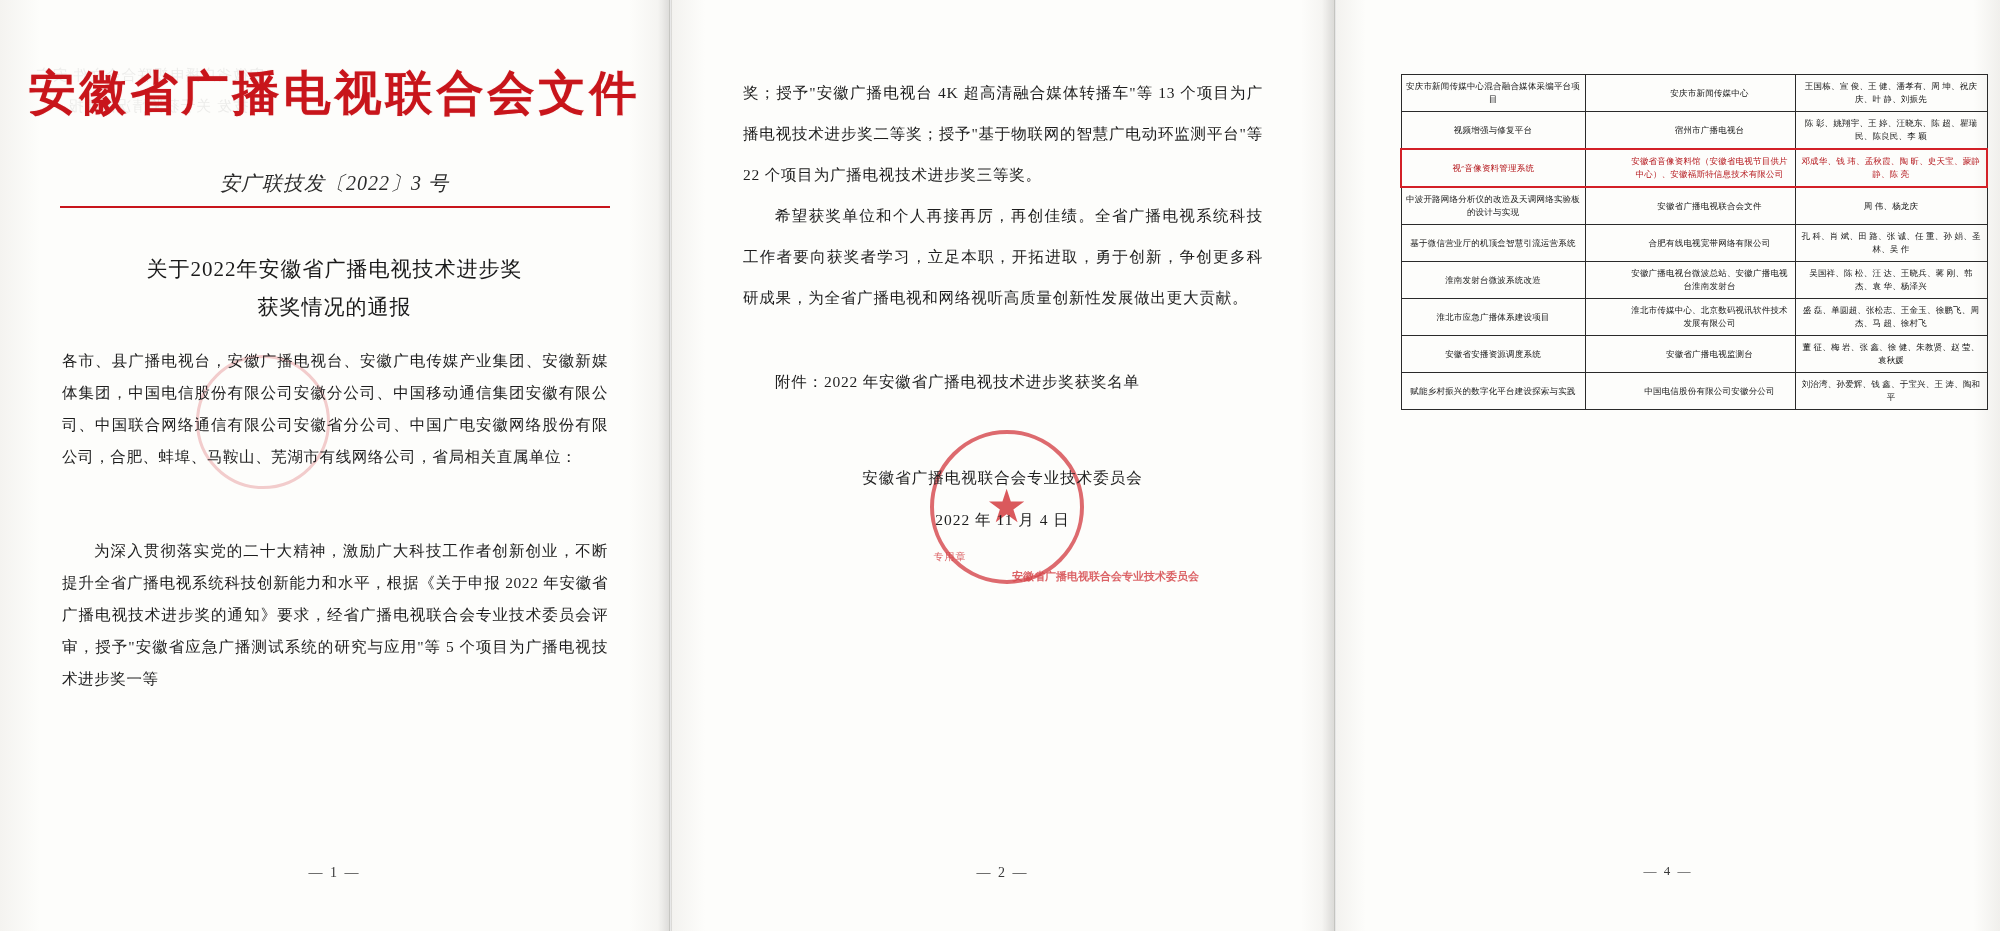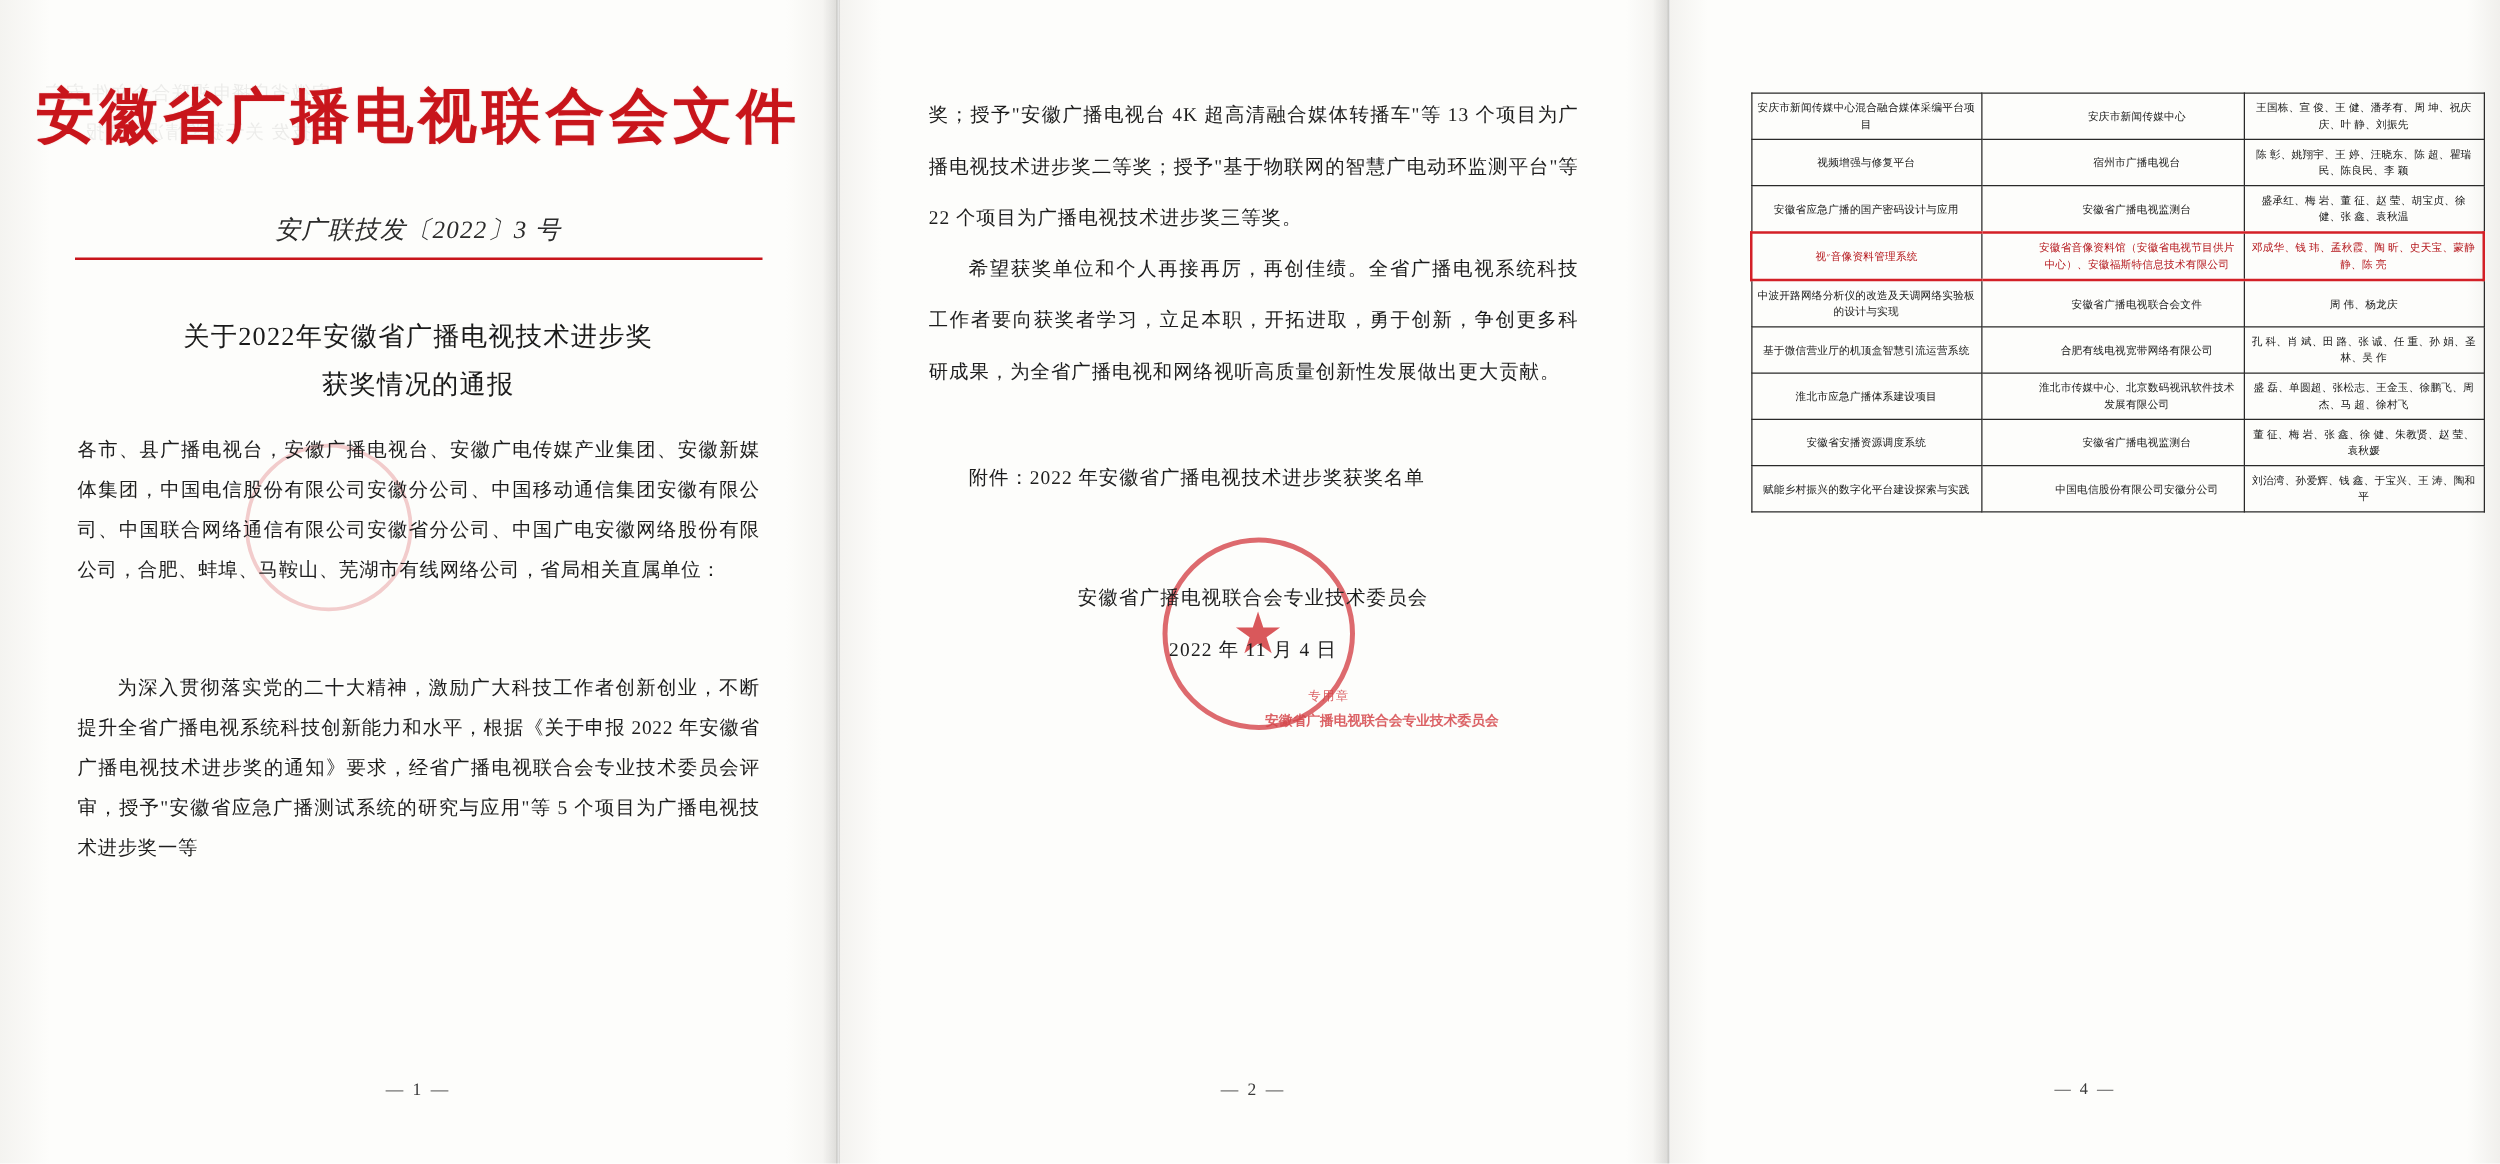--- a/index.html
+++ b/index.html
@@ -212,21 +212,21 @@
     transform: translate(-50%,-50%);
     font-size: 46px;
     color: rgba(205,30,36,.9);
     line-height: 1;
   }
   .seal-bottom {
     position: absolute;
     left: 0;
     bottom: 16px;
     width: 100%;
-    text-align: right;
+    text-align: left;
     font-size: 10px;
     color: rgba(205,30,36,.85);
     letter-spacing: 1px;
     margin-top: 40px;
   }
 
   
   .seal-frag {
     position: absolute;
     top: 355px;
@@ -358,41 +358,41 @@
               <tr>
                 <td class="c0">安庆市新闻传媒中心混合融合媒体采编平台项目</td>
                 <td class="c1">安庆市新闻传媒中心</td>
                 <td class="c2">王国栋、宣 俊、王 健、潘孝有、周 坤、祝庆庆、叶 静、刘振先</td>
               </tr>
               <tr>
                 <td class="c0">视频增强与修复平台</td>
                 <td class="c1">宿州市广播电视台</td>
                 <td class="c2">陈 彰、姚翔宇、王 婷、汪晓东、陈 超、瞿瑞民、陈良民、李 颖</td>
               </tr>
-              <tr>
-                <td class="c0">安徽省应急广播的国产密码设计与应用</td>
-                <td class="c1">安徽省广播电视监测台</td>
-                <td class="c2">盛承红、梅 岩、董 征、赵 莹、胡宝贞、徐 健、张 鑫、袁秋温</td>
-              </tr>
               <tr class="highlight">
                 <td class="c0">视״音像资料管理系统</td>
                 <td class="c1">安徽省音像资料馆（安徽省电视节目供片中心）、安徽福斯特信息技术有限公司</td>
                 <td class="c2">邓成华、钱 玮、孟秋霞、陶 昕、史天宝、蒙静静、陈 亮</td>
               </tr>
               <tr>
                 <td class="c0">中波开路网络分析仪的改造及天调网络实验板的设计与实现</td>
                 <td class="c1">安徽省广播电视联合会文件</td>
                 <td class="c2">周 伟、杨龙庆</td>
               </tr>
               <tr>
                 <td class="c0">基于微信营业厅的机顶盒智慧引流运营系统</td>
                 <td class="c1">合肥有线电视宽带网络有限公司</td>
                 <td class="c2">孔 科、肖 斌、田 路、张 诚、任 重、孙 娟、圣 林、吴 作</td>
               </tr>
               <tr>
+                <td class="c0">淮南发射台微波系统改造</td>
+                <td class="c1">安徽广播电视台微波总站、安徽广播电视台淮南发射台</td>
+                <td class="c2">吴国祥、陈 松、汪 达、王晓兵、蒋 刚、韩 杰、袁 华、杨泽兴</td>
+              </tr>
+              <tr>
                 <td class="c0">淮北市应急广播体系建设项目</td>
                 <td class="c1">淮北市传媒中心、北京数码视讯软件技术发展有限公司</td>
                 <td class="c2">盛 磊、单圆超、张松志、王金玉、徐鹏飞、周 杰、马 超、徐村飞</td>
               </tr>
               <tr>
                 <td class="c0">安徽省安播资源调度系统</td>
                 <td class="c1">安徽省广播电视监测台</td>
                 <td class="c2">董 征、梅 岩、张 鑫、徐 健、朱教贤、赵 莹、袁秋媛</td>
               </tr>
               <tr>

